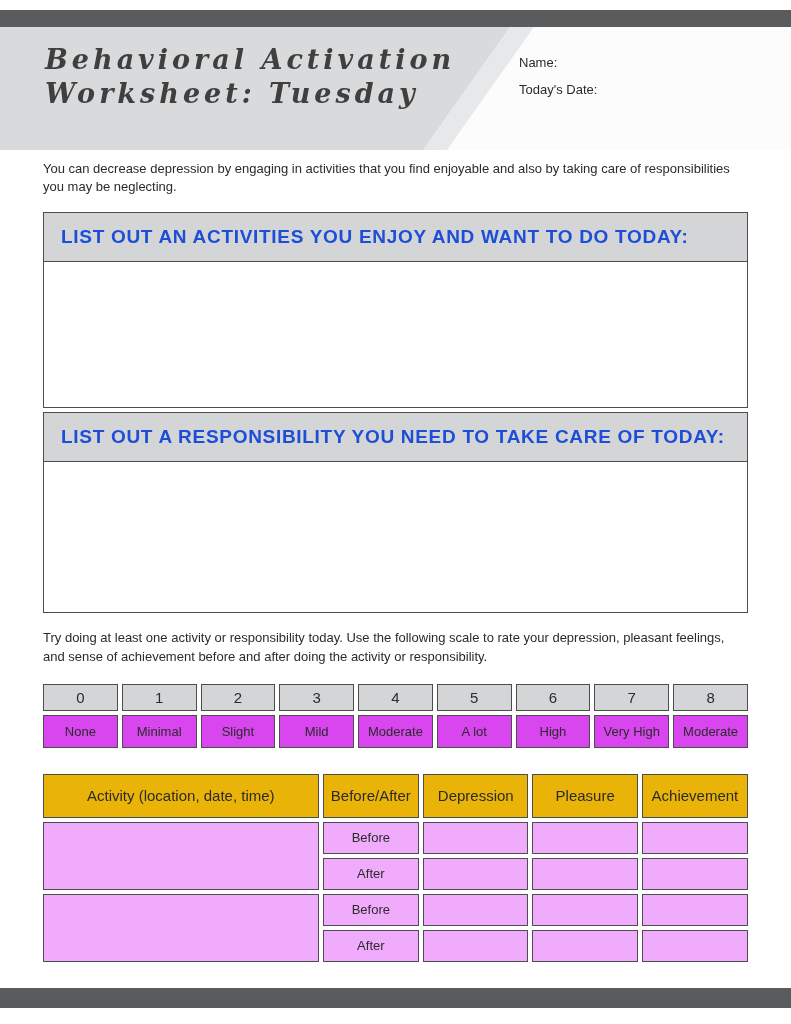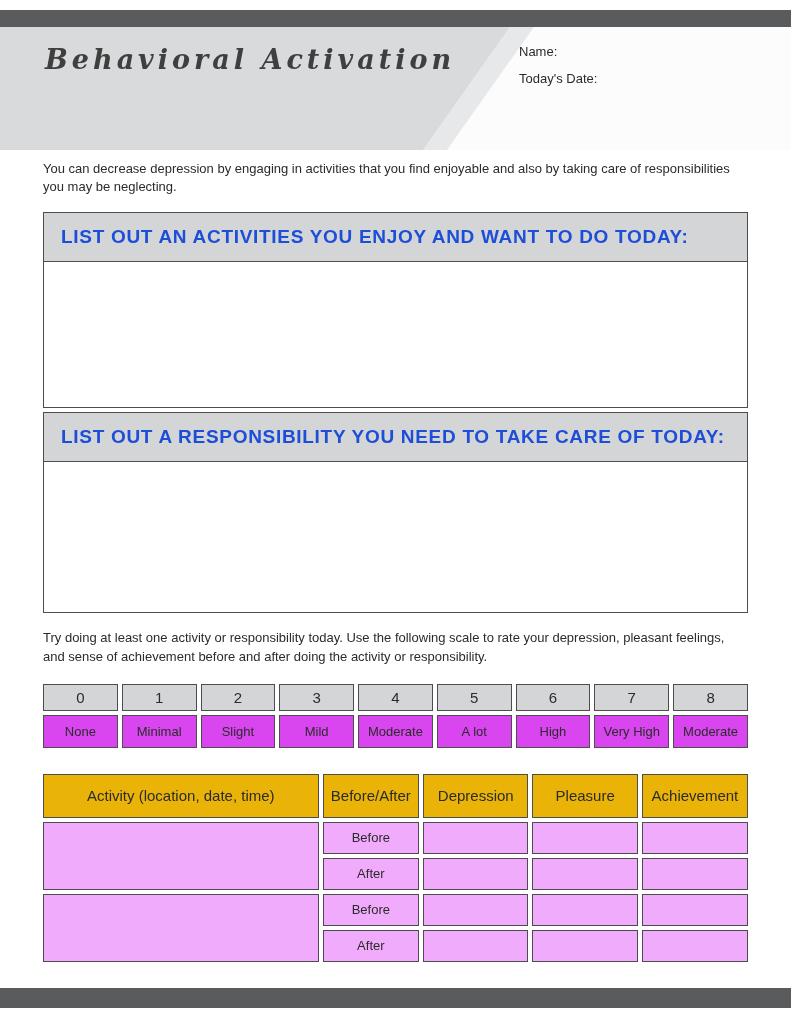--- a/index.html
+++ b/index.html
@@ -14,21 +14,21 @@
 
   
   .band { position: absolute; top: 27px; left: 0; width: 791px; height: 123px; background: #fcfcfc; }
   .band-gray { position: absolute; inset: 0; background: #d9dadb;
                clip-path: polygon(0 0, 64.5% 0, 53.5% 100%, 0 100%); }
   .band-sliver { position: absolute; inset: 0; background: #e7e8e9;
                clip-path: polygon(64.5% 0, 67.5% 0, 56.5% 100%, 53.5% 100%); }
   .title { position: absolute; left: 45px; top: 16px;
            font-family: "DejaVu Serif", serif; font-style: italic; font-weight: 700;
            font-size: 27px; line-height: 1.25; letter-spacing: 4px; color: #3f3f3f; }
-  .name-date { position: absolute; left: 519px; top: 17px; font-size: 13px; color: #2b2b2b; }
+  .name-date { position: absolute; left: 519px; top: 28px; font-size: 13px; color: #2b2b2b; }
   .name-date .label { margin-bottom: 12px; }
 
   
   .content { position: absolute; top: 150px; left: 43px; width: 705px; }
 
   .intro { margin-top: 10px; font-size: 13px; line-height: 1.4; }
   .instructions { margin-top: 16px; font-size: 13px; line-height: 1.4; }
 
   .box { margin-top: 16px; border: 1px solid #4d4d4d; }
   .box + .box { margin-top: 4px; }
@@ -58,20 +58,21 @@
 
 <div class="page">
 
   <div class="top-bar"></div>
 
   <header class="band">
     <div class="band-gray"></div>
     <div class="band-sliver"></div>
     <div class="title">
       <div>Behavioral Activation</div>
+      <div>Worksheet: Tuesday</div>
     </div>
     <div class="name-date">
       <div class="label">Name:</div>
       <div class="label">Today's Date:</div>
     </div>
   </header>
 
   <main class="content">
 
     <p class="intro">You can decrease depression by engaging in activities that you find enjoyable and also by taking care of responsibilities you may be neglecting.</p>

